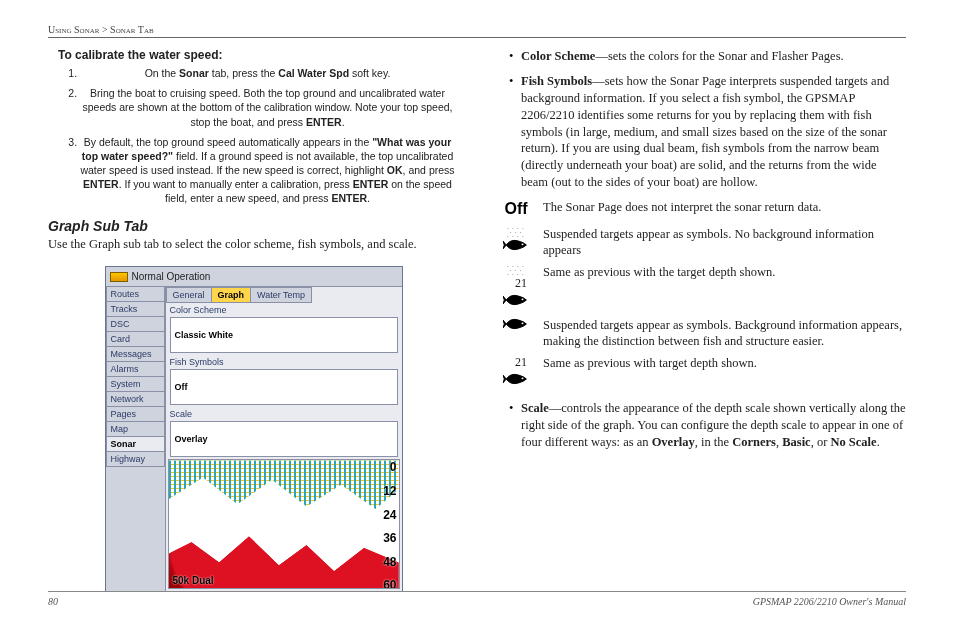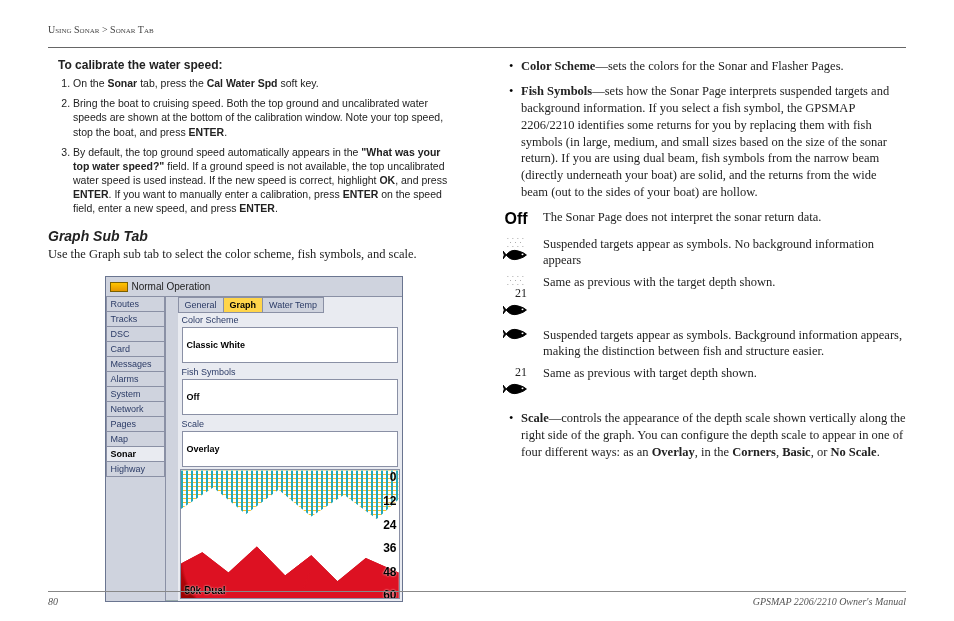--- a/index.html
+++ b/index.html
@@ -11,41 +11,42 @@
     color: #222;
     background: #fff;
     position: relative;
     padding: 24px 48px 28px 48px;
   }
   .breadcrumb {
     font-size: 10px;
     font-variant: small-caps;
     color: #444;
     border-bottom: 1px solid #666;
-    padding-bottom: 12px;
+    padding-bottom: 2px;
     margin-bottom: 10px;
   }
   .columns {
     display: flex;
     gap: 36px;
   }
   .col { flex: 1; }
   .heading-proc {
     font-family: Arial, Helvetica, sans-serif;
     font-weight: bold;
     font-size: 12px;
     margin-bottom: 4px;
     margin-left: 10px;
   }
   ol.steps {
     font-family: Arial, Helvetica, sans-serif;
     font-size: 10.5px;
     line-height: 1.35;
-    margin-left: 25px;
+    margin-left: 32px;
     margin-bottom: 12px;
+    text-align: center;
   }
   ol.steps li { margin-bottom: 6px; padding-right: 4px; }
   .subhead {
     font-family: Arial, Helvetica, sans-serif;
     font-weight: bold;
     font-style: italic;
     font-size: 14px;
     margin-top: 10px;
     margin-bottom: 2px;
   }
@@ -63,21 +64,21 @@
     font-family: Arial, Helvetica, sans-serif;
     box-shadow: 0 0 0 1px #9aa inset;
   }
   .shot-title {
     display: flex; align-items: center; gap:4px;
     font-size: 10px; padding: 4px 4px;
     background:#cfd3de;
     border-bottom:1px solid #8a90a5;
   }
   .sat-ico{width:18px;height:10px;background:linear-gradient(#ffc400,#e59800);border:1px solid #7a6000;}
-  .shot-body { display:flex;gap:12px; }
+  .shot-body { display:flex; }
   .side-tabs { width:60px; background:#cfd3de; border-right:1px solid #8a90a5;}
   .side-tabs div{
     font-size:9px; padding:2px 4px; border:1px solid #8a90a5; margin:-1px 0 0 0;
     background:#cfd3de; color:#2b3b66;
   }
   .side-tabs div.sel{background:#e9ebf1;font-weight:bold;color:#000;}
   .main-panel{flex:1; background:#e9ebf1;}
   .sub-tabs{display:flex;font-size:9px;}
   .sub-tabs span{padding:2px 6px;border:1px solid #8a90a5;margin-right:-1px;background:#cfd3de;color:#2b3b66;}
   .sub-tabs span.sel{background:#ffd54a;color:#000;font-weight:bold;}

